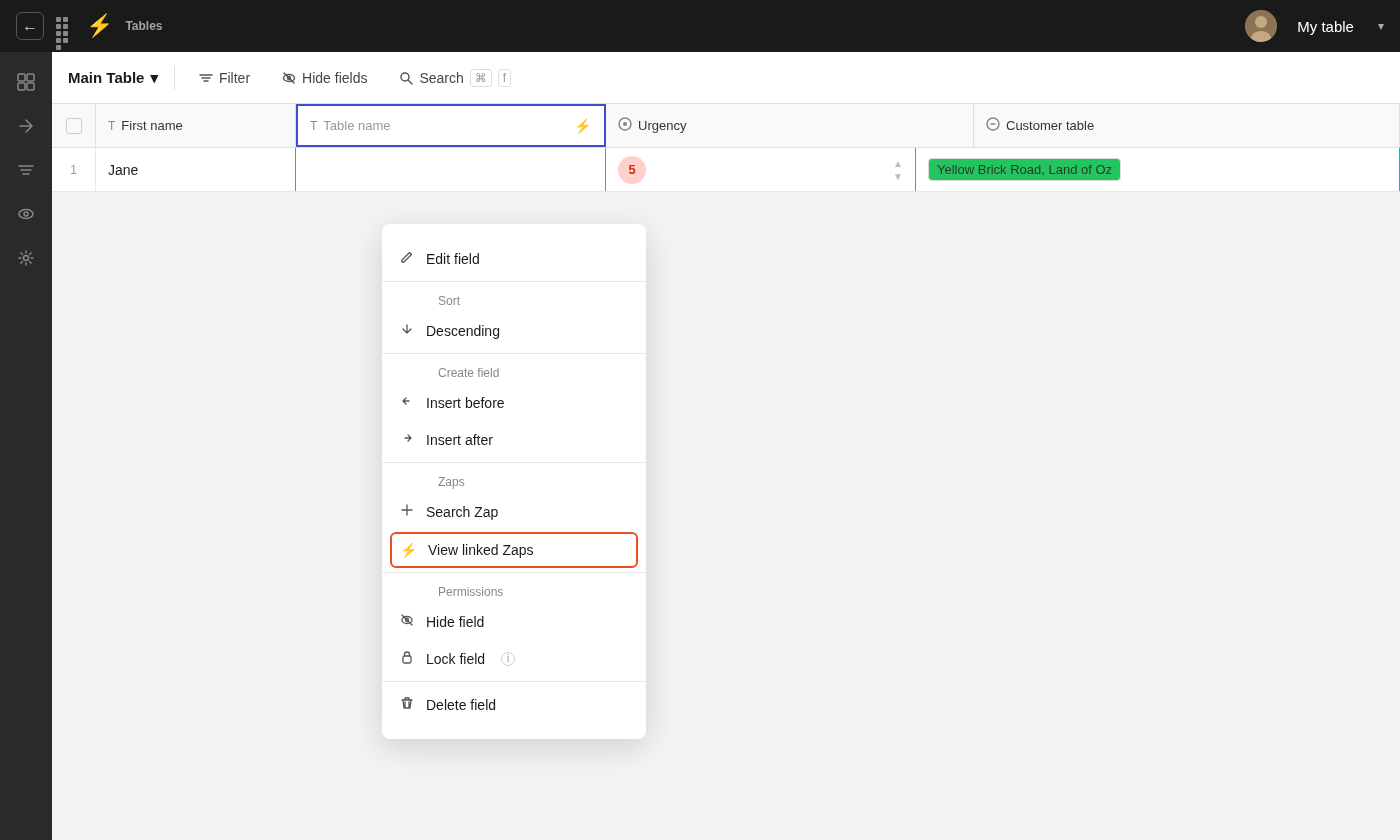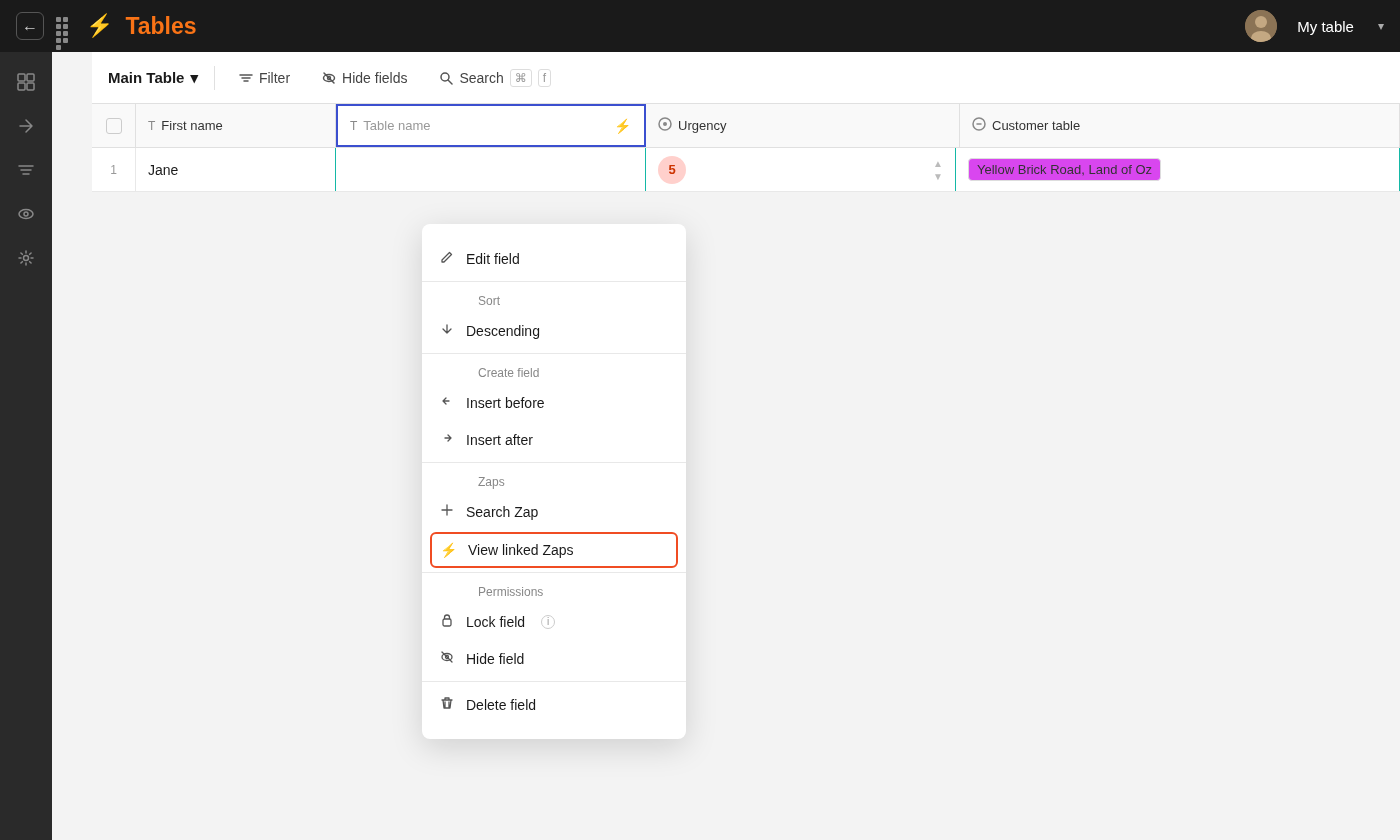--- a/index.html
+++ b/index.html
@@ -18,30 +18,30 @@
     .back-btn {
       width: 28px; height: 28px;
       border: 1.5px solid #555;
       border-radius: 6px;
       display: flex; align-items: center; justify-content: center;
       cursor: pointer; color: #ccc;
     }
     .grid-icon { display: flex; flex-wrap: wrap; width: 18px; height: 18px; gap: 2px; }
     .grid-dot { width: 5px; height: 5px; background: #888; border-radius: 1px; }
     .app-logo { color: #f04c23; font-size: 22px; font-weight: bold; }
-    .app-name { color: #f97316; font-size: 23px; font-weight: 600; }
+    .app-name { color: #a3a3a3; font-size: 12px; font-weight: 600; }
 
     .top-nav-right { display: flex; align-items: center; gap: 20px; }
     .avatar { width: 32px; height: 32px; border-radius: 50%; background: #8b7355; overflow: hidden; display: flex; align-items: center; justify-content: center; }
     .avatar svg { width: 32px; height: 32px; }
     .my-table-label { color: #fff; font-size: 15px; font-weight: 500; }
     .chevron-down { color: #aaa; font-size: 12px; margin-left: 4px; }
 
     
-    .main-area { display: flex; height: calc(840px - 52px); gap: 40px; }
+    .main-area { display: flex; height: calc(840px - 52px); }
     .sidebar {
       width: 52px;
       background: #2a2a2a;
       display: flex;
       flex-direction: column;
       align-items: center;
       padding: 12px 0;
       gap: 8px;
     }
     .sidebar-icon {
@@ -102,21 +102,21 @@
       gap: 6px;
       padding: 0 12px;
       font-size: 13px;
       font-weight: 500;
       color: #333;
       border-right: 1px solid #e0e0e0;
       cursor: pointer;
     }
     .th-firstname { width: 200px; }
     .th-table-name { width: 310px; background: #fff; border: 2px solid #3b4fcf; position: relative; }
-    .th-urgency { width: 314px; }
+    .th-urgency { width: 368px; }
     .th-customer { flex: 1; text-align: center; }
     .th-icon { font-size: 12px; color: #888; }
     .lightning-icon { color: #f04c23; font-size: 14px; }
 
     
     .table-row {
       display: flex;
       border-bottom: 1px solid #e8e8e8;
       background: #fff;
       height: 44px;
@@ -142,21 +142,21 @@
       font-size: 13px; font-weight: 600;
     }
     .urgency-arrows { display: flex; flex-direction: column; gap: 2px; color: #bbb; font-size: 10px; }
     .td-customer { flex: 1; }
     .customer-chip {
       border: 1px solid #ddd;
       border-radius: 4px;
       padding: 3px 8px;
       font-size: 13px;
       color: #333;
-      background: #d946ef;
+      background: #22c55e;
     }
     .checkbox-empty {
       width: 16px; height: 16px;
       border: 1.5px solid #ccc;
       border-radius: 3px;
     }
 
     
     .dropdown-menu {
       position: absolute;
@@ -412,37 +412,37 @@
           <span class="menu-item-icon" style="color:#f04c23;">⚡</span>
           <span>View linked Zaps</span>
         </div>
 
         <div class="menu-divider"></div>
 
         <div class="menu-section-label">Permissions</div>
         <div class="menu-item">
           <span class="menu-item-icon">
             <svg width="14" height="14" viewBox="0 0 14 14" fill="none">
-              <rect x="3" y="6" width="8" height="7" rx="1.5" stroke="#555" stroke-width="1.3"></rect>
-              <path d="M4.5 6V4.5a2.5 2.5 0 015 0V6" stroke="#555" stroke-width="1.3"></path>
-            </svg>
-          </span>
-          <span>Lock field</span>
-          <span style="margin-left:6px; width:14px; height:14px; border:1px solid #ccc; border-radius:50%; display:inline-flex; align-items:center; justify-content:center; font-size:10px; color:#999;">i</span>
-        </div>
-        <div class="menu-item">
-          <span class="menu-item-icon">
-            <svg width="14" height="14" viewBox="0 0 14 14" fill="none">
               <ellipse cx="7" cy="7" rx="5" ry="3.5" stroke="#555" stroke-width="1.3"></ellipse>
               <circle cx="7" cy="7" r="1.5" stroke="#555" stroke-width="1.3"></circle>
               <line x1="2" y1="2" x2="12" y2="12" stroke="#555" stroke-width="1.3" stroke-linecap="round"></line>
             </svg>
           </span>
           <span>Hide field</span>
         </div>
+        <div class="menu-item">
+          <span class="menu-item-icon">
+            <svg width="14" height="14" viewBox="0 0 14 14" fill="none">
+              <rect x="3" y="6" width="8" height="7" rx="1.5" stroke="#555" stroke-width="1.3"></rect>
+              <path d="M4.5 6V4.5a2.5 2.5 0 015 0V6" stroke="#555" stroke-width="1.3"></path>
+            </svg>
+          </span>
+          <span>Lock field</span>
+          <span style="margin-left:6px; width:14px; height:14px; border:1px solid #ccc; border-radius:50%; display:inline-flex; align-items:center; justify-content:center; font-size:10px; color:#999;">i</span>
+        </div>
 
         <div class="menu-divider"></div>
 
         <div class="menu-item">
           <span class="menu-item-icon">
             <svg width="14" height="14" viewBox="0 0 14 14" fill="none">
               <path d="M2 4h10M5 4V2h4v2M5 6v5M9 6v5M3 4l1 8h6l1-8" stroke="#555" stroke-width="1.3" stroke-linecap="round" stroke-linejoin="round"></path>
             </svg>
           </span>
           <span>Delete field</span>

